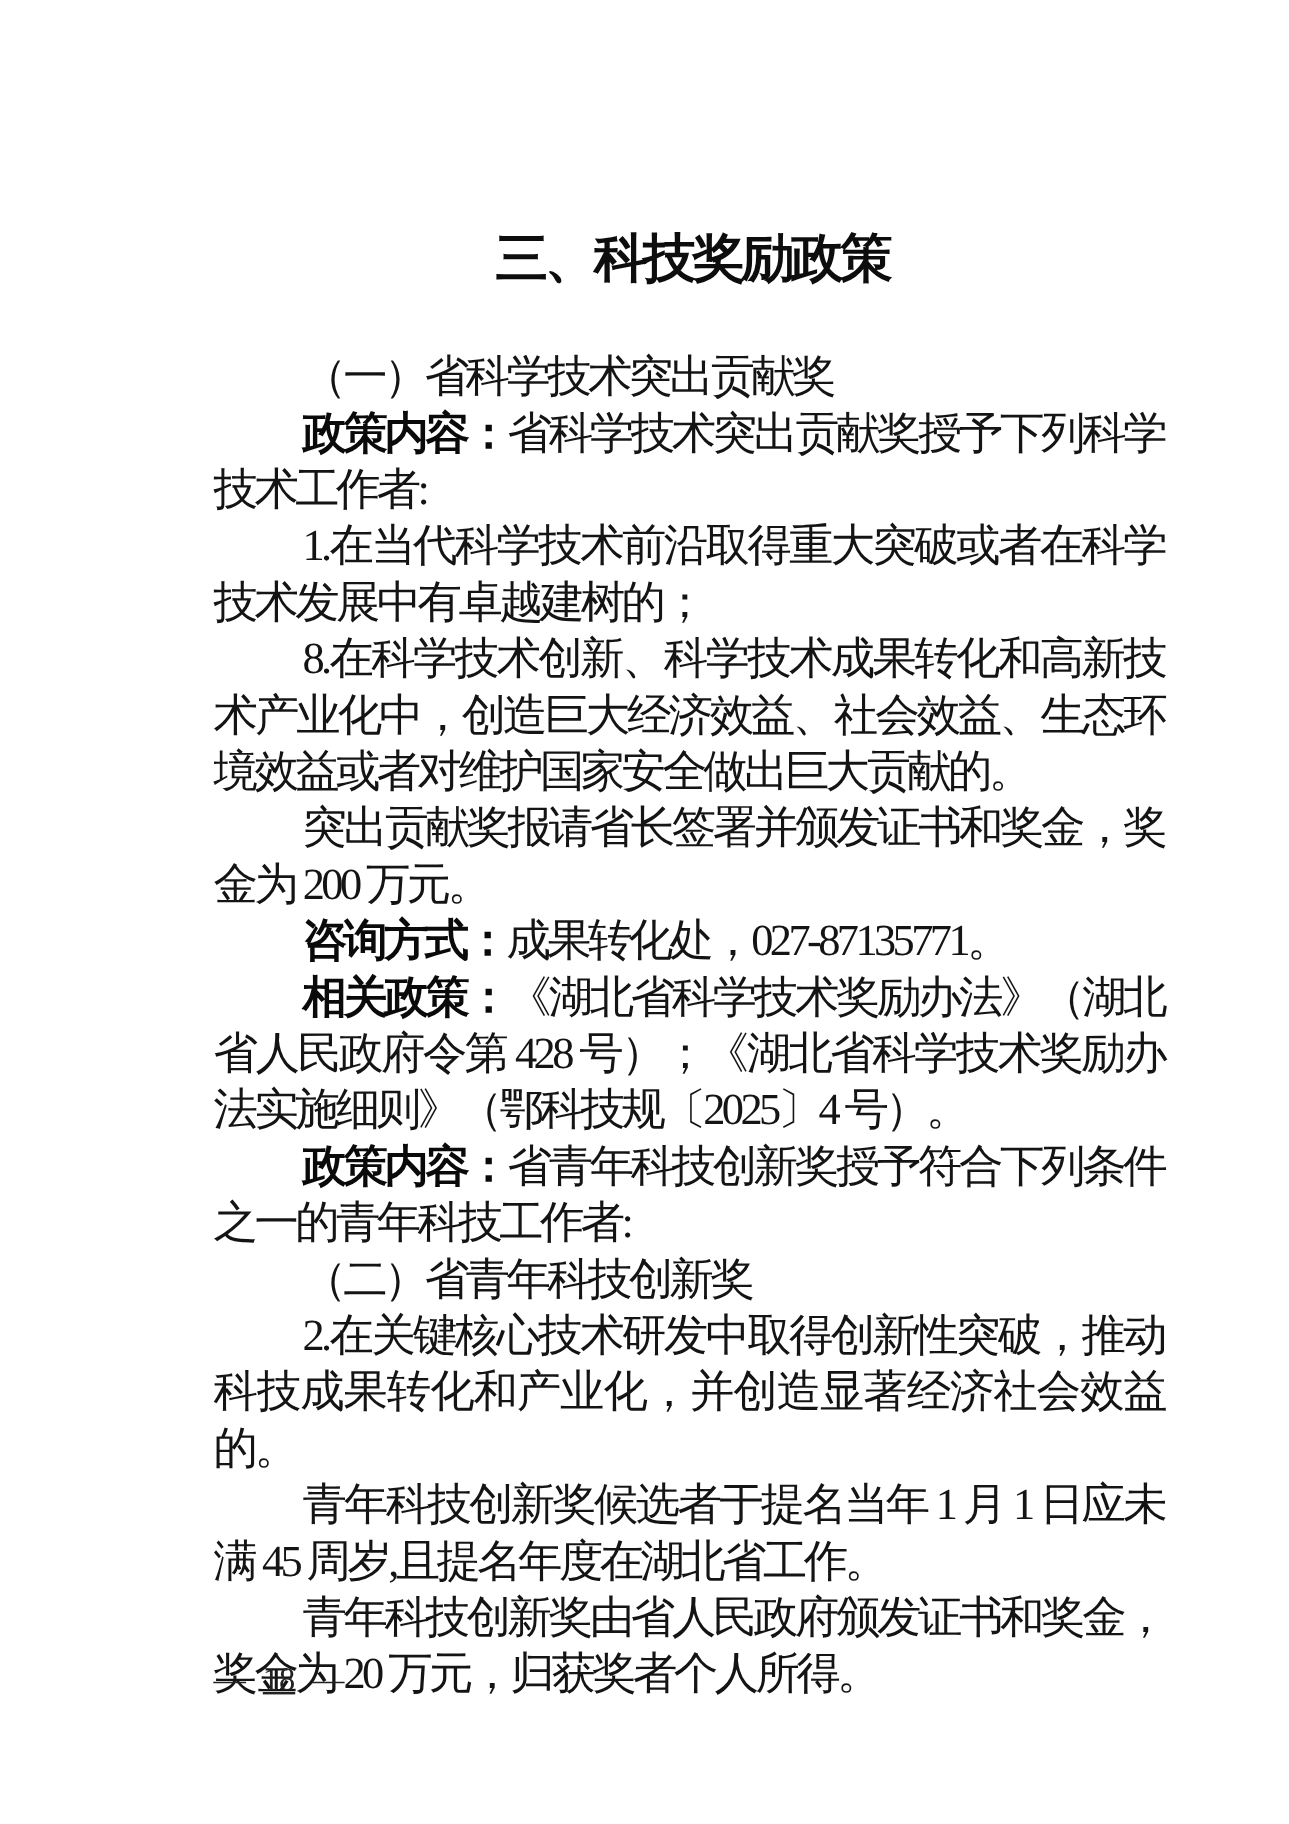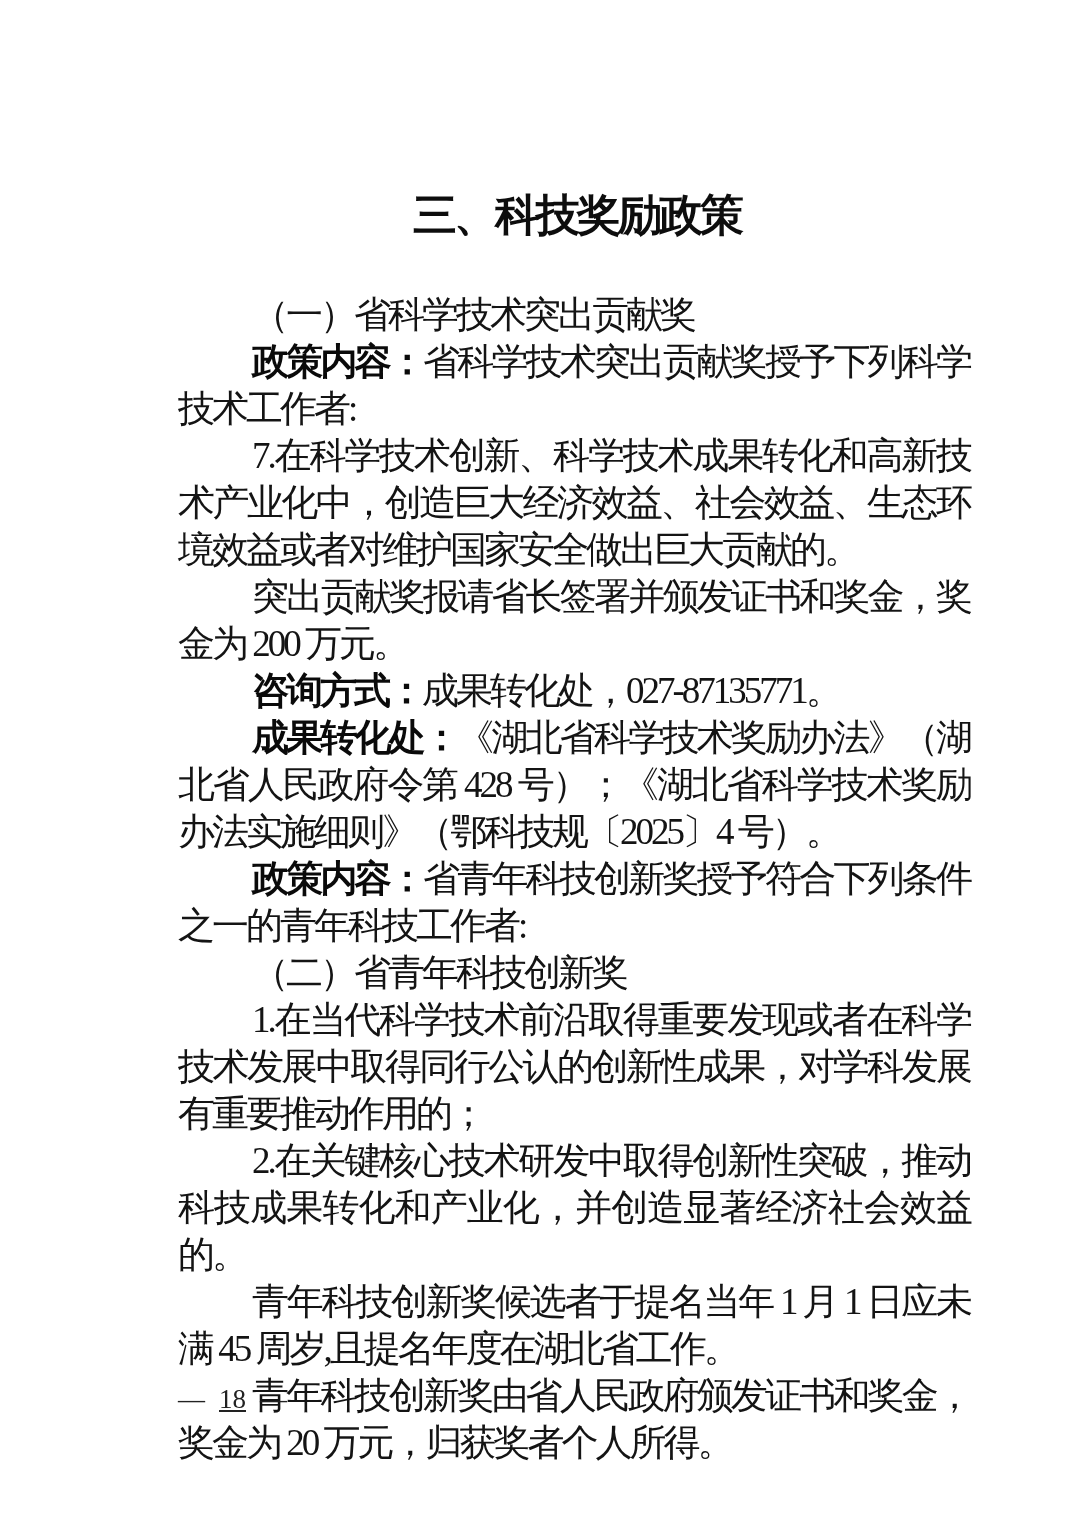--- a/index.html
+++ b/index.html
@@ -72,34 +72,34 @@
 <div class="page">
 
   <h1 class="doc-title">三、科技奖励政策</h1>
 
   <div class="doc-body">
 
     <p>（一）省科学技术突出贡献奖</p>
 
     <p><span class="para-label">政策内容：</span><span>省科学技术突出贡献奖授予下列科学技术工作者:</span></p>
 
+    <p>1.在当代科学技术前沿取得重大突破或者在科学技术发展中有卓越建树的；</p>
 
-    <p>7.在科学技术创新、科学技术成果转化和高新技术产业化中，创造巨大经济效益、社会效益、生态环境效益或者对维护国家安全做出巨大贡献的。</p>
+    <p>8.在科学技术创新、科学技术成果转化和高新技术产业化中，创造巨大经济效益、社会效益、生态环境效益或者对维护国家安全做出巨大贡献的。</p>
 
     <p>突出贡献奖报请省长签署并颁发证书和奖金，奖金为 200 万元。</p>
 
     <p><span class="para-label">咨询方式：</span><span>成果转化处，027-87135771。</span></p>
 
-    <p><span class="para-label">成果转化处：</span><span>《湖北省科学技术奖励办法》（湖北省人民政府令第 428 号）；《湖北省科学技术奖励办法实施细则》（鄂科技规〔2025〕4 号）。</span></p>
+    <p><span class="para-label">相关政策：</span><span>《湖北省科学技术奖励办法》（湖北省人民政府令第 428 号）；《湖北省科学技术奖励办法实施细则》（鄂科技规〔2025〕4 号）。</span></p>
 
     <p><span class="para-label">政策内容：</span><span>省青年科技创新奖授予符合下列条件之一的青年科技工作者:</span></p>
 
     <p>（二）省青年科技创新奖</p>
 
-    <p>1.在当代科学技术前沿取得重要发现或者在科学技术发展中取得同行公认的创新性成果，对学科发展有重要推动作用的；</p>
 
     <p>2.在关键核心技术研发中取得创新性突破，推动科技成果转化和产业化，并创造显著经济社会效益的。</p>
 
     <p>青年科技创新奖候选者于提名当年 1 月 1 日应未满 45 周岁,且提名年度在湖北省工作。</p>
 
     <p>青年科技创新奖由省人民政府颁发证书和奖金，奖金为 20 万元，归获奖者个人所得。</p>
 
   </div>
 
   <div class="page-footer">

